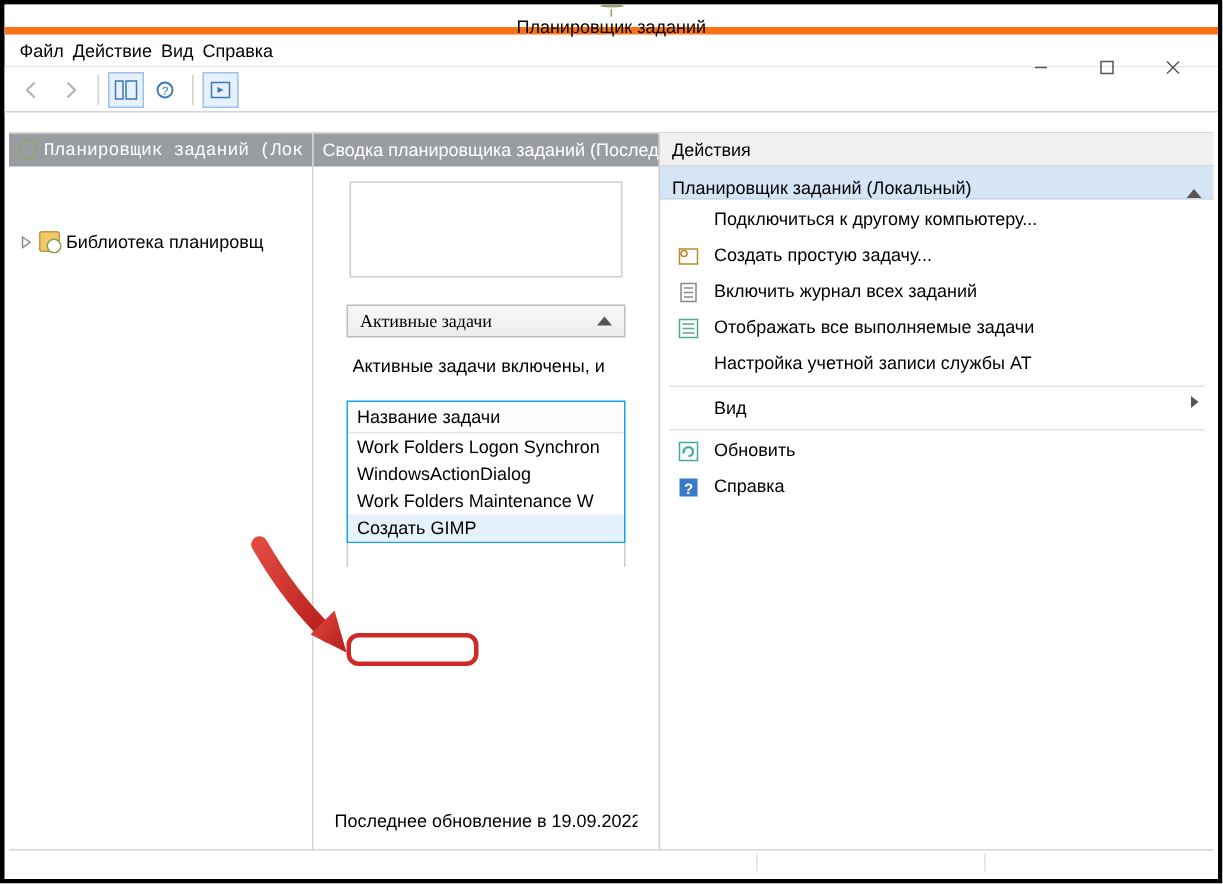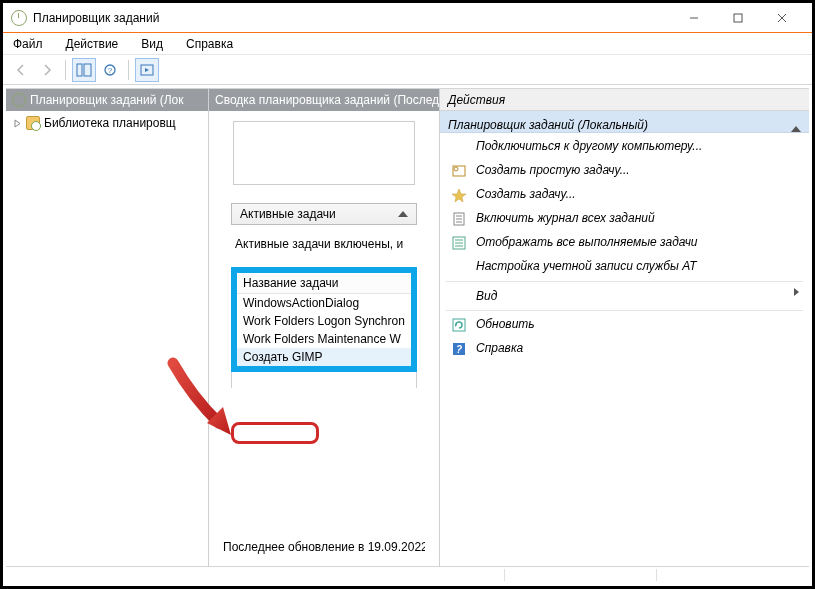--- a/index.html
+++ b/index.html
@@ -23,27 +23,28 @@
   .frame {
     width: 815px;
     height: 589px;
     border: 3px solid var(--frame);
     position: relative;
     overflow: hidden;
   }
 
   
   .titlebar {
-    height: 30px;
-    background: #fff;
-    border-bottom: 1px solid #f97316;
+    height: 20px;
+    background: #fff;
+    border-bottom: 5px solid #f97316;
     display: flex;
     align-items: center;
     padding: 0 8px;
     gap: 6px;
+    flex-direction: column;
   }
   .titlebar .ico {
     width: 16px; height: 16px;
     border: 1.5px solid #8fa36a;
     border-radius: 50%;
     position: relative;
   }
   .titlebar .ico::after {
     content: "";
     position: absolute; left: 6px; top: 2px;
@@ -56,21 +57,21 @@
     width: 44px; height: 28px;
     display: flex; align-items: center; justify-content: center;
     color: #555; font-size: 12px;
   }
   .winbtn svg { stroke: #555; stroke-width: 1; fill: none; }
 
   
   .menubar {
     height: 22px;
     display: flex; align-items: center;
-    gap: 23px;
+    gap: 6px;
     padding: 0 10px;
     font-size: 12px;
     border-bottom: 1px solid #e6e6e6;
   }
   .menuitem { cursor: default; }
 
   
   .toolbar {
     height: 30px;
     display: flex; align-items: center;
@@ -110,27 +111,27 @@
   .tree {
     width: 203px;
     border-right: 1px solid #d0d0d0;
     background: #fff;
   }
   .tree-hdr {
     height: 22px; background: var(--title-gray);
     color: #fff; font-size: 12px;
     display: flex; align-items: center; gap: 4px;
     padding: 0 6px;
-    white-space: nowrap; overflow: hidden;
+    white-space: nowrap; overflow: hidden; font-family: Liberation Mono, monospace;
   }
   .tree-body { padding: 4px 6px; }
   .tree-row {
     display: flex; align-items: center; gap: 4px;
     padding: 1px 0; font-size: 12px;
-    white-space: nowrap; overflow: hidden;
+    white-space: nowrap; overflow: hidden; margin-top: 38px;
   }
   .twist {
     width: 10px; height: 10px;
     display: inline-flex; align-items: center; justify-content: center;
     color: #666;
   }
   .ico-sched {
     width: 14px; height: 14px; border: 1px solid #8fa36a; border-radius: 50%;
     display: inline-block;
   }
@@ -172,30 +173,31 @@
   }
 
   .activehdr {
     height: 22px;
     background: linear-gradient(#f7f7f7,#eeeeee);
     border: 1px solid #bcbcbc;
     display: flex; align-items: center; justify-content: space-between;
     padding: 0 8px;
     margin: 0 8px 12px 8px;
     font-size: 12px;
+    font-family: Liberation Serif, serif;
   }
   .up-arrow {
     width: 0; height: 0;
     border-left: 5px solid transparent;
     border-right: 5px solid transparent;
     border-bottom: 6px solid #555;
   }
   .note { margin: 0 14px 16px 12px; font-size: 12px; white-space: nowrap; overflow: hidden; }
   .tasklist {
-    border: 6px solid #0ea5e9;
+    border: 1px solid #0ea5e9;
     margin: 0 8px 0 8px;
     background: #fff;
   }
   .tasklist .th {
     border-bottom: 1px solid #e5e5e5;
     background: #fcfcfc;
     padding: 3px 6px;
     font-size: 12px;
   }
   .tasklist .row {
@@ -221,21 +223,20 @@
     height: 1px;
     border-top: none;
     border-bottom: none;
   }
 
   
   .actions {
     flex: 1;
     display: flex; flex-direction: column;
     background: #fff;
-    font-style: italic;
   }
   .act-hdr {
     height: 22px; background: var(--panel-bg);
     border-bottom: 1px solid #d5d5d5;
     display: flex; align-items: center;
     padding: 0 8px; font-weight: 400;
   }
   .act-sub {
     height: 22px; background: var(--blue-hdr);
     display: flex; align-items: flex-end; justify-content: space-between;
@@ -362,22 +363,22 @@
 
         <div class="activehdr">
           <span>Активные задачи</span>
           <span class="up-arrow"></span>
         </div>
 
         <div class="note">Активные задачи включены, и</div>
 
         <div class="tasklist">
           <div class="th">Название задачи</div>
+          <div class="row">Work Folders Logon Synchron</div>
           <div class="row">WindowsActionDialog</div>
-          <div class="row">Work Folders Logon Synchron</div>
           <div class="row">Work Folders Maintenance W</div>
           <div class="row sel">Создать GIMP</div>
         </div>
         <div class="box-wrap" style="height:16px;"></div>
 
         <div class="lastupd">Последнее обновление в 19.09.2022 13:27</div>
       </div>
     </div>
 
     <div class="actions">
@@ -392,28 +393,20 @@
           <span>Подключиться к другому компьютеру...</span>
         </div>
         <div class="act-row">
           <span class="aicon">
             <svg width="16" height="16">
                 <rect x="2" y="3" width="12" height="10" fill="#fff" stroke="#b88b26"></rect>
                 <circle cx="5" cy="6" r="2" fill="none" stroke="#b88b26"></circle>
               </svg>
           </span>
           <span>Создать простую задачу...</span>
-        </div>
-        <div class="act-row">
-          <span class="aicon">
-            <svg width="16" height="16">
-                <polygon points="8,2 10,7 15,7 11,10 12,15 8,12 4,15 5,10 1,7 6,7" fill="#e8c252" stroke="#c29b3a" stroke-width="0.5"></polygon>
-              </svg>
-          </span>
-          <span>Создать задачу...</span>
         </div>
         <div class="act-row">
           <span class="aicon">
             <svg width="16" height="16">
                 <rect x="3" y="2" width="10" height="12" fill="#fff" stroke="#888"></rect>
                 <line x1="5" y1="5" x2="11" y2="5" stroke="#888"></line>
                 <line x1="5" y1="8" x2="11" y2="8" stroke="#888"></line>
                 <line x1="5" y1="11" x2="11" y2="11" stroke="#888"></line>
               </svg>
           </span>

